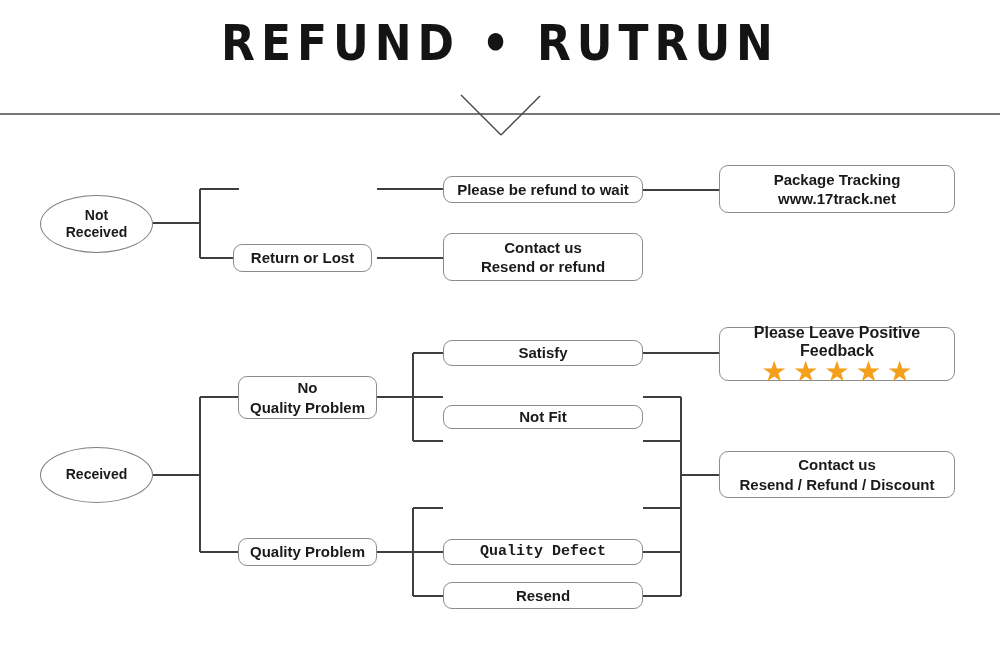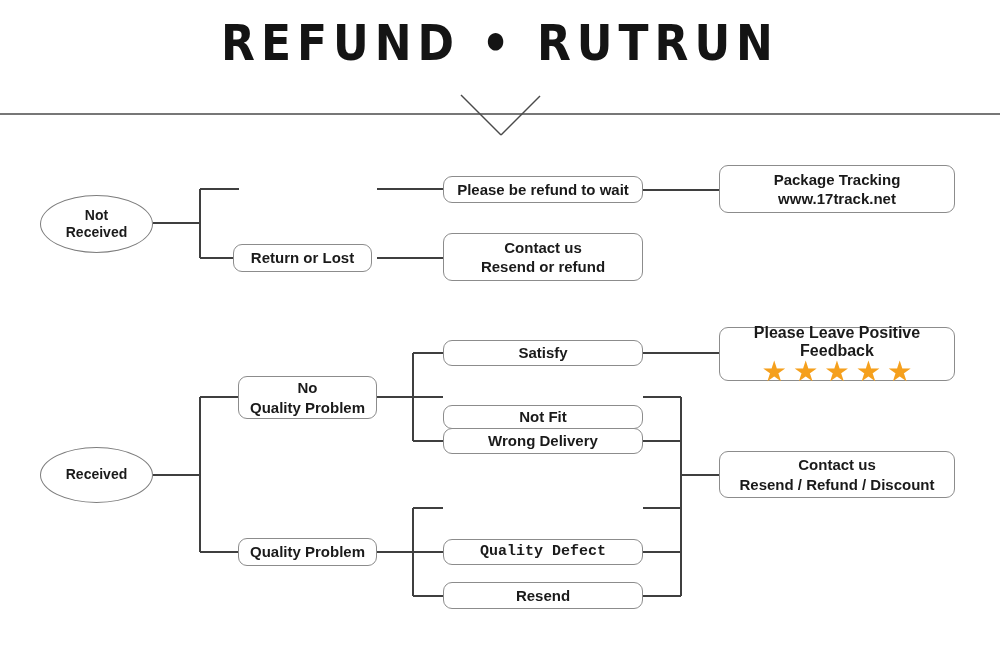--- a/index.html
+++ b/index.html
@@ -140,21 +140,20 @@
   <div class="node" style="left:233px; top:244px; width:139px; height:28px;">Return or Lost</div>
   <div class="node" style="left:238px; top:376px; width:139px; height:43px;">No
 Quality Problem</div>
   <div class="node" style="left:238px; top:538px; width:139px; height:28px;">Quality Problem</div>
 
   <div class="node" style="left:443px; top:176px; width:200px; height:27px;">Please be refund to wait</div>
   <div class="node" style="left:443px; top:233px; width:200px; height:48px;">Contact us
 Resend or refund</div>
   <div class="node" style="left:443px; top:340px; width:200px; height:26px;">Satisfy</div>
   <div class="node" style="left:443px; top:385px; width:200px; height:24px;margin-top:20px;">Not Fit</div>
-  <div class="node" style="left:443px; top:428px; width:200px; height:26px;">Wrong Delivery</div>
   <div class="node" style="left:443px; top:539px; width:200px; height:26px;font-family:Liberation Mono, monospace;">Quality Defect</div>
   <div class="node" style="left:443px; top:582px; width:200px; height:27px;">Resend</div>
 
   <div class="node" style="left:719px; top:165px; width:236px; height:48px;">Package Tracking
 www.17track.net</div>
 
   <div class="node feedback" style="left:719px; top:327px; width:236px; height:54px;">
     <span class="fb-label">Please Leave Positive Feedback</span>
     <span class="fb-stars">★★★★★</span>
   </div>

